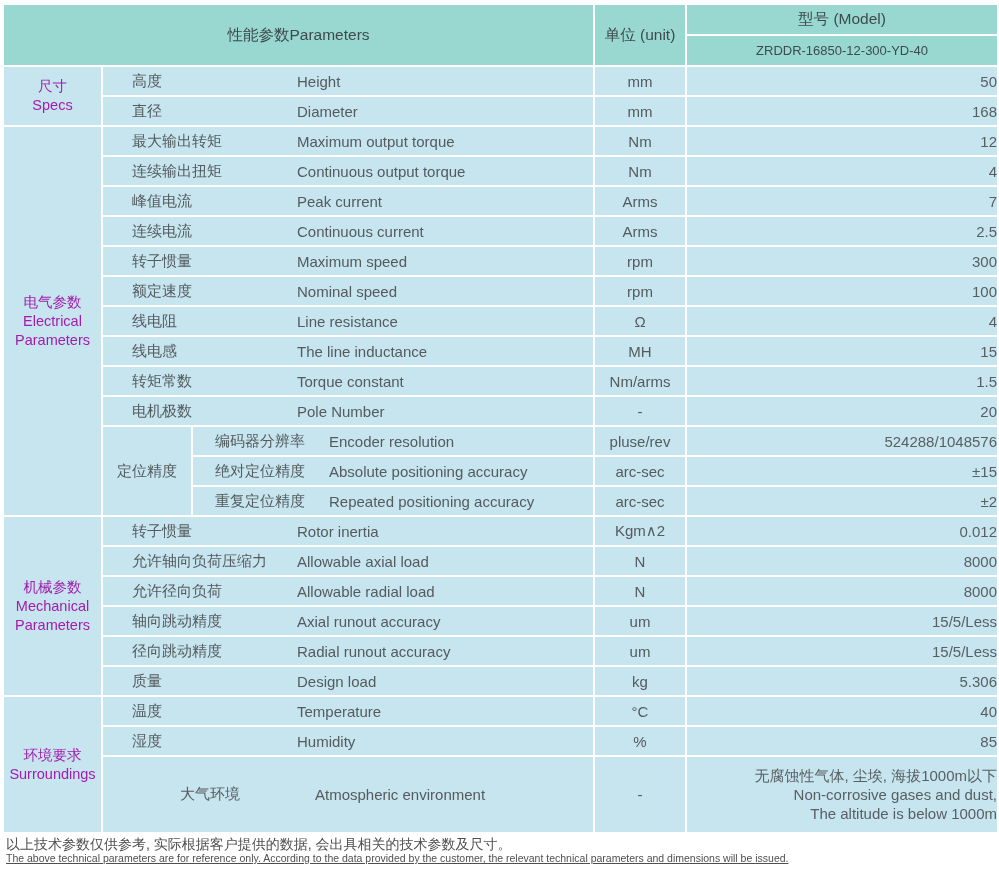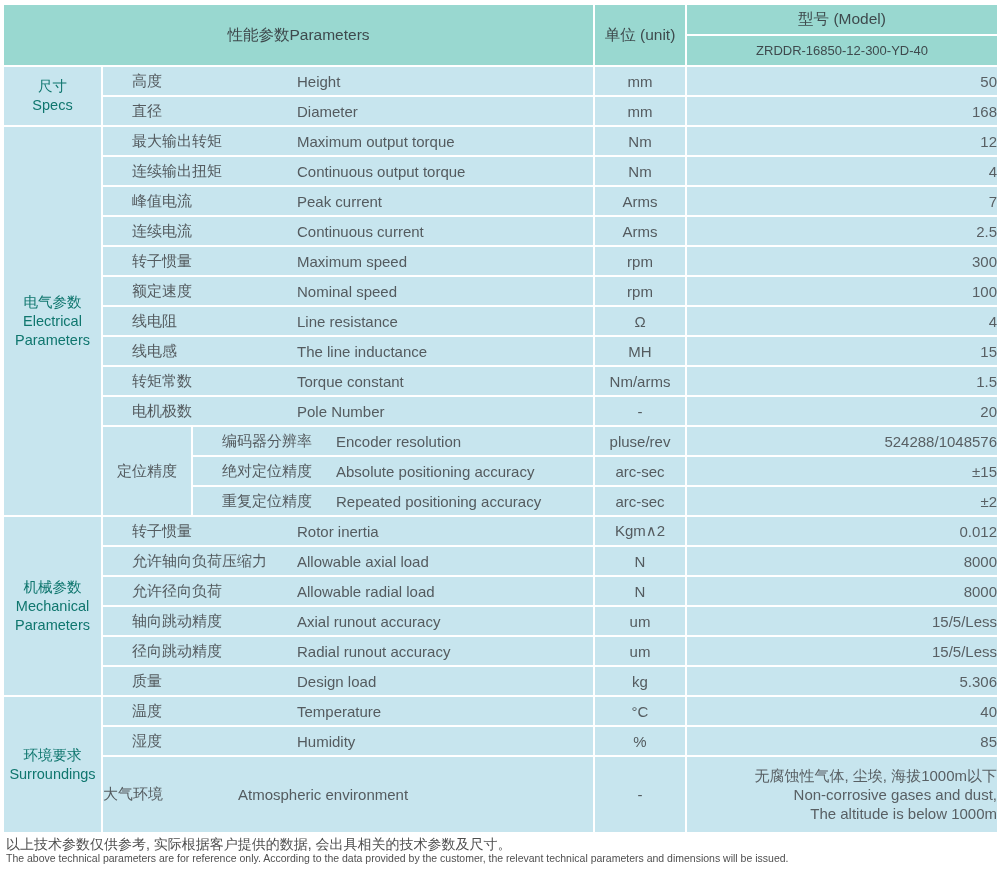--- a/index.html
+++ b/index.html
@@ -7,35 +7,35 @@
   table.spec{border-collapse:collapse;table-layout:fixed;width:995px;}
   table.spec td,table.spec th{border:2.5px solid #ffffff;padding:0;overflow:hidden;}
   
   th{background:#99d8d0;color:#3e4a4d;font-weight:normal;font-size:15.5px;}
   th.model-val{font-size:13px;}
   tr.hrow{height:31px;}
   
   td{background:#c7e5ee;color:#545b5f;font-size:15px;}
   tr.brow{height:30px;}
   tr.tallrow{height:77px;}
-  td.sec{text-align:center;color:#0f766e;font-size:14.5px;line-height:19px;}
+  td.sec{text-align:center;color:#a21caf;font-size:14.5px;line-height:19px;}
   td.grp{text-align:center;margin-top:32px;}
   td.lbl{text-align:left;vertical-align:middle;}
   .lblwrap{display:flex;align-items:center;}
   .cn{display:inline-block;padding-left:29px;width:165px;box-sizing:content-box;white-space:nowrap;}
-  .cn-sub{display:inline-block;padding-left:5px;width:114px;box-sizing:content-box;white-space:nowrap;margin-left:24px;}
-  .cn-atmo{display:inline-block;width:135px;box-sizing:content-box;white-space:nowrap;}
+  .cn-sub{display:inline-block;padding-left:22px;width:114px;box-sizing:content-box;white-space:nowrap;}
+  .cn-atmo{display:inline-block;padding-left:77px;width:135px;box-sizing:content-box;white-space:nowrap;}
   .en{display:inline-block;white-space:nowrap;}
   td.unit{text-align:center;}
   td.val{text-align:right;color:#585f63;}
   td.val .vline{line-height:19px;}
   
   .notes{padding:4px 0 0 4px;color:#4f4f4f;}
   .note-cn{font-size:14px;line-height:13px;}
-  .note-en{font-size:10.5px;line-height:14px;}
+  .note-en{font-size:10.5px;line-height:14px;text-decoration:underline;}
 </style>
 </head>
 <body>
 
 <div class="page">
 <table class="spec">
   <colgroup>
     <col style="width:99px">
         <col style="width:90px">
         <col style="width:402px">

